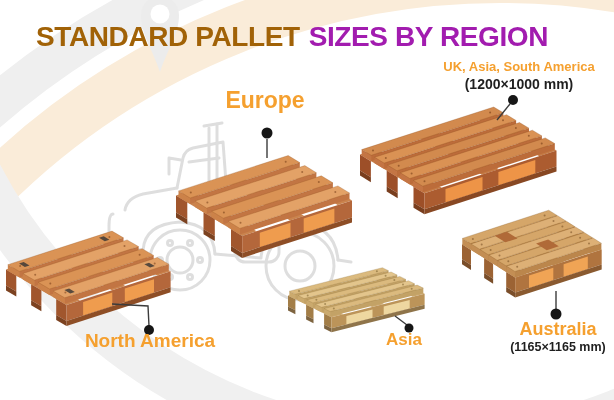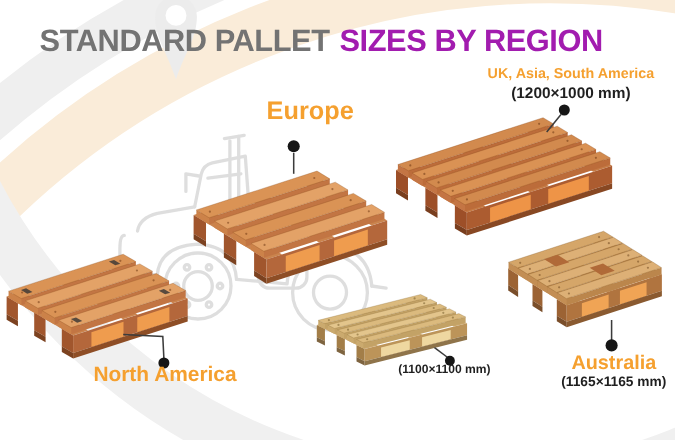--- a/index.html
+++ b/index.html
@@ -20,27 +20,27 @@
   #pallet-na{left:2px;top:226px;}
   #pallet-asia{left:284px;top:263px;}
   #pallet-australia{left:458px;top:206px;}
   
   #leaders{position:absolute;left:0;top:0;z-index:30;pointer-events:none;}
   
   #title{
     position:absolute;left:0;top:21px;width:584px;text-align:center;
     font-size:28px;font-weight:700;letter-spacing:-0.4px;z-index:40;white-space:nowrap;
   }
-  #title .hl{color:#737373;}
+  #title .hl{color:#a16207;}
   #title .rest{color:#a21caf;margin-left:9px;}
   
   .region-label{position:absolute;text-align:center;z-index:40;line-height:1.15;}
   .region-name{display:block;color:#F5A02F;font-weight:700;}
   .region-size{display:block;color:#1F1F1F;font-weight:700;}
-  #lbl-europe{left:172px;top:87px;width:220px;}
+  #lbl-europe{left:155px;top:87px;width:220px;}
   #lbl-europe .region-name{font-size:23px;}
   #lbl-europe .region-size{font-size:10px;margin-top:2px;}
   #lbl-uk{left:419px;top:60px;width:200px;}
   #lbl-uk .region-name{font-size:13px;}
   #lbl-uk .region-size{font-size:14px;margin-top:1px;}
   #lbl-na{left:50px;top:330px;width:200px;}
   #lbl-na .region-name{font-size:19px;}
   #lbl-na .region-size{font-size:11px;}
   #lbl-asia{left:324px;top:330px;width:160px;}
   #lbl-asia .region-name{font-size:17px;}
@@ -316,18 +316,18 @@
   <span class="region-name">Europe</span>
 </div>
 <div class="region-label" id="lbl-uk">
   <span class="region-name">UK, Asia, South America</span>
   <span class="region-size">(1200×1000 mm)</span>
 </div>
 <div class="region-label" id="lbl-na">
   <span class="region-name">North America</span>
 </div>
 <div class="region-label" id="lbl-asia">
-  <span class="region-size">(1100×1100 mm)</span>
+  <span class="region-name">Asia</span>
 </div>
 <div class="region-label" id="lbl-australia">
   <span class="region-name">Australia</span>
   <span class="region-size">(1165×1165 mm)</span>
 </div>
 
 </body></html>

